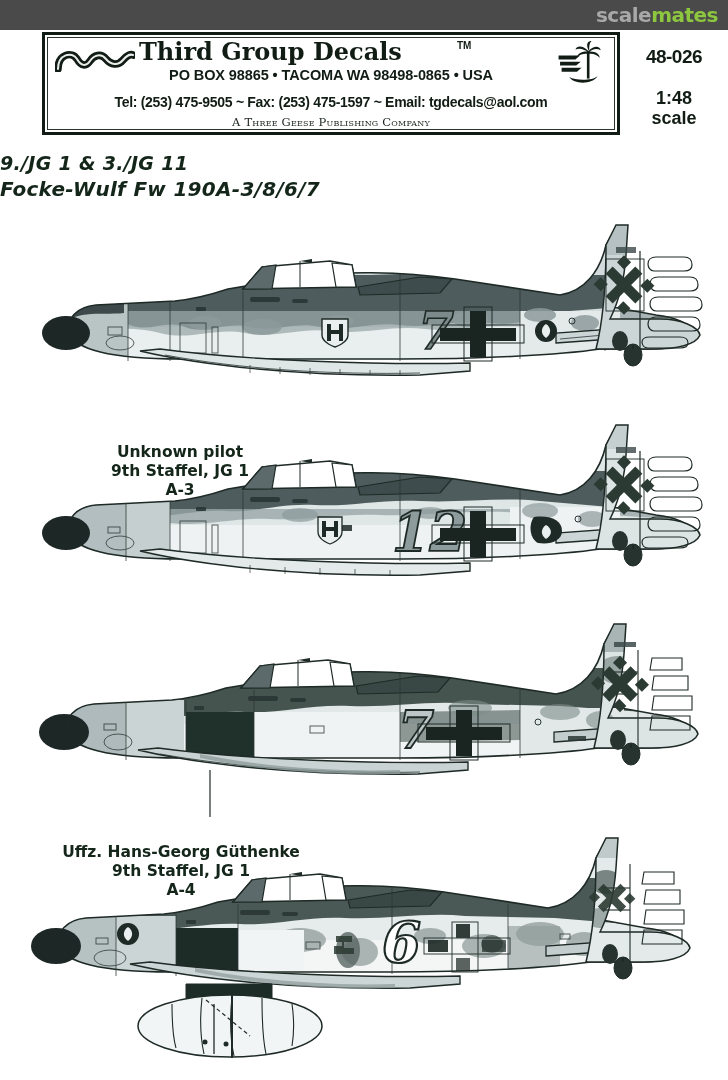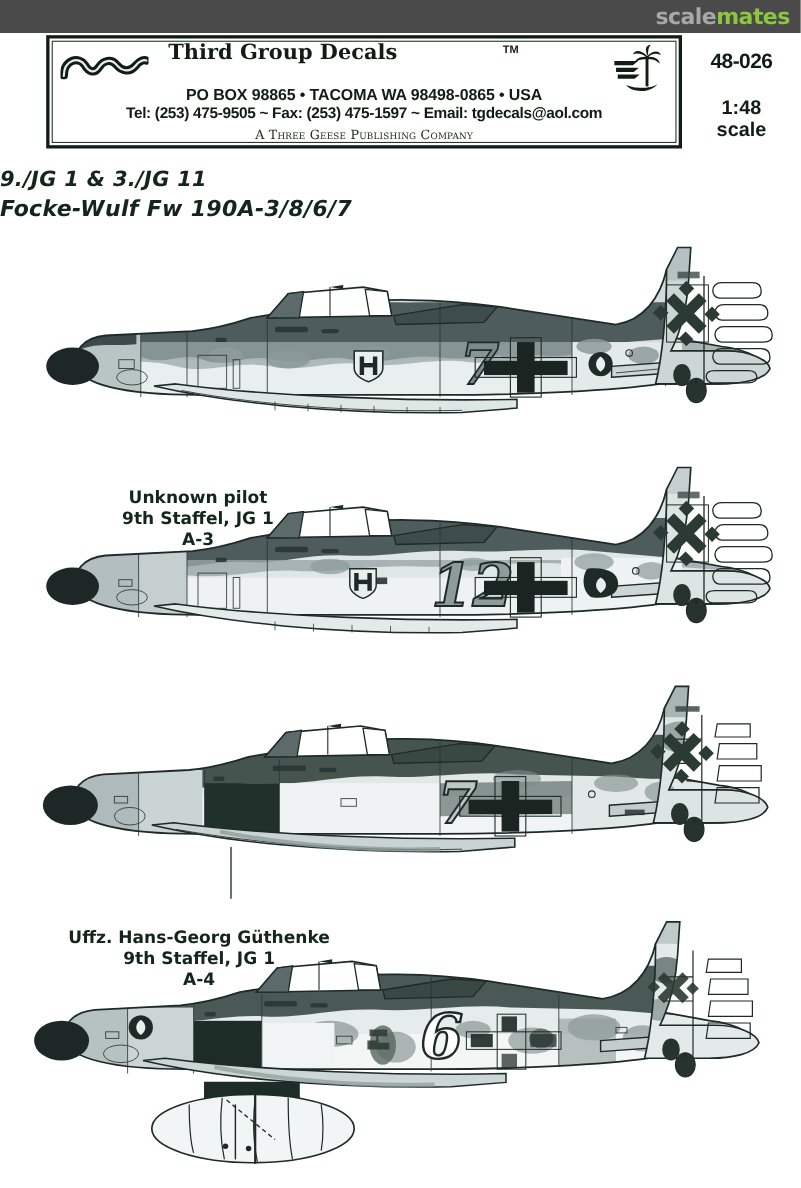--- a/index.html
+++ b/index.html
@@ -67,44 +67,43 @@
     top: 6px;
     width: 80px;
     height: 28px;
   }
   #brand-name {
     position: absolute;
     left: 94px;
     top: -1px;
     font-family: "DejaVu Serif", serif;
     font-weight: bold;
-    font-size: 19px;
+    font-size: 24px;
     letter-spacing: 0px;
     color: #111c14;
     white-space: nowrap;
-    margin-left: 14px;
   }
   #brand-tm {
     position: absolute;
     left: 412px;
     top: 2px;
     font-size: 10px;
     font-weight: bold;
     color: #111c14;
   }
   #palm-logo {
     position: absolute;
     left: 512px;
     top: 2px;
     width: 46px;
     height: 48px;
   }
   #addr-line {
     position: absolute;
-    left: 0; top: 44px;
+    left: 0; top: 32px;
     width: 100%;
     text-align: center;
     font-size: 14.5px;
     font-weight: bold;
     font-family: "Liberation Sans", sans-serif;
     color: #111c14;
     letter-spacing: -0.1px;
   }
   #contact-line {
     position: absolute;

